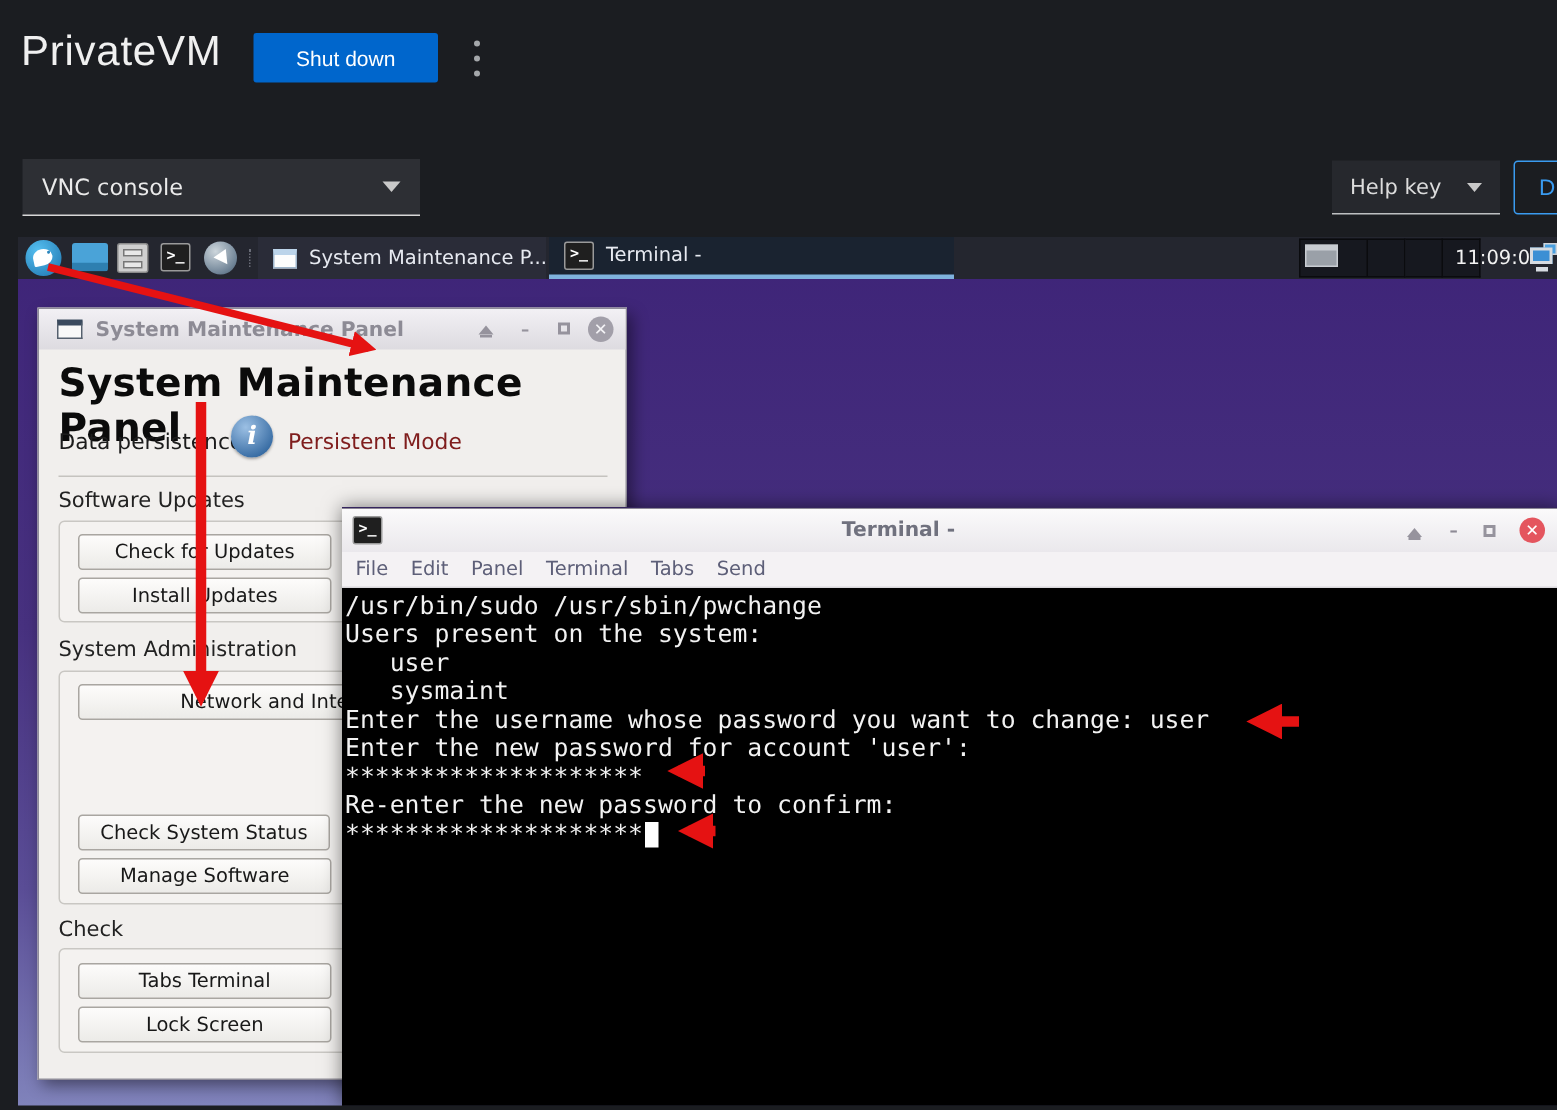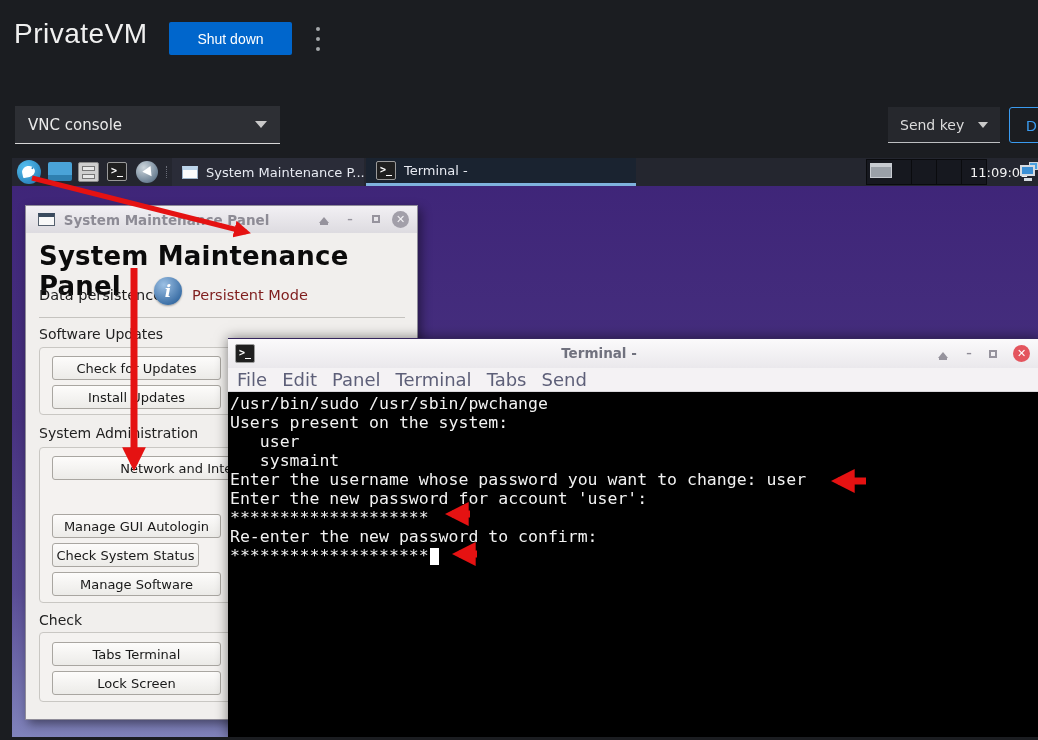--- a/index.html
+++ b/index.html
@@ -75,21 +75,21 @@
   
   .termwin { left:216px; top:180px; width:812px; height:400px; background:#000; box-shadow:0 0 12px rgba(0,0,0,.5); border-top:1px solid #35255e; }
   .term-titlebar { left:0; top:0; width:100%; height:29px; background:linear-gradient(#fbfafb,#eae8ec); }
   .term-title { position:absolute; left:0; right:70px; top:6px; text-align:center; color:#70717e; font-weight:bold; font-size:13.5px; }
   .term-titlebar .icon-term { position:absolute; left:7px; top:5px; }
   .t-shade { right:88px; top:7px; }
   .t-min { right:62px; top:6px; color:#8e8b96; font-weight:bold; }
   .t-max { right:38px; top:7px; }
   .t-close { right:10px; top:6px; width:17px; height:17px; border-radius:50%; background:#e4555e; color:#fff; font-size:11px; font-weight:bold; line-height:17px; }
   .menubar { left:0; top:29px; width:100%; height:24px; background:#f4f2f4; border-bottom:1px solid #d9d7db; display:flex; align-items:center; gap:15px; padding-left:9px; }
-  .menu-item { color:#5d5f78; font-size:18px; cursor:pointer; }
+  .menu-item { color:#5d5f78; font-size:13px; cursor:pointer; }
   .term-body { left:0; top:53px; width:100%; height:347px; background:#000; padding:2px 0 0 2px; font-family:"DejaVu Sans Mono",monospace; font-size:16.5px; color:#f2f2f2; }
   .term-line { height:19px; line-height:19px; white-space:pre; }
   .cursor { display:inline-block; width:9px; height:17px; background:#fff; vertical-align:middle; margin-left:1px; }
 
   
   .arrows { position:absolute; left:0; top:0; z-index:99; pointer-events:none; }
 </style>
 </head>
 <body>
 
@@ -99,21 +99,21 @@
     <i></i>
     <i></i>
     <i></i>
   </div>
 
 <div class="abs vnc-select">
   <span>VNC console</span>
   <span class="caret"></span>
 </div>
 <div class="abs send-key">
-  <span>Send key</span>
+  <span>Help key</span>
   <span class="caret"></span>
 </div>
 <button class="abs disconnect-btn">D</button>
 
 <div class="abs vnc">
 
   <div class="abs taskbar">
     <div class="abs tb-launcher" style="left:5px">
         <span class="mouse"></span>
       </div>
@@ -167,22 +167,21 @@
 
       <div class="abs sec-label" style="left:13px;top:93px">Software Updates</div>
       <div class="abs groupbox" style="top:114px;height:68px">
         <button class="smp-btn" style="top:8px;width:169px">Check for Updates</button>
         <button class="smp-btn" style="top:37px;width:169px">Install Updates</button>
       </div>
 
       <div class="abs sec-label" style="left:13px;top:192px">System Administration</div>
       <div class="abs groupbox" style="top:214px;height:156px">
         <button class="smp-btn" style="top:8px;width:275px">Network and Internet</button>
-        <button class="smp-btn" style="top:66px;width:169px">Manage GUI Autologin</button>
-        <button class="smp-btn" style="top:95px;width:147px">Check System Status</button>
+        <button class="smp-btn" style="top:95px;width:168px">Check System Status</button>
         <button class="smp-btn" style="top:124px;width:169px">Manage Software</button>
       </div>
 
       <div class="abs sec-label" style="left:13px;top:379px">Check</div>
       <div class="abs groupbox" style="top:399px;height:70px">
         <button class="smp-btn" style="top:9px;width:169px">Tabs Terminal</button>
         <button class="smp-btn" style="top:38px;width:169px">Lock Screen</button>
       </div>
     </div>
   </div>

